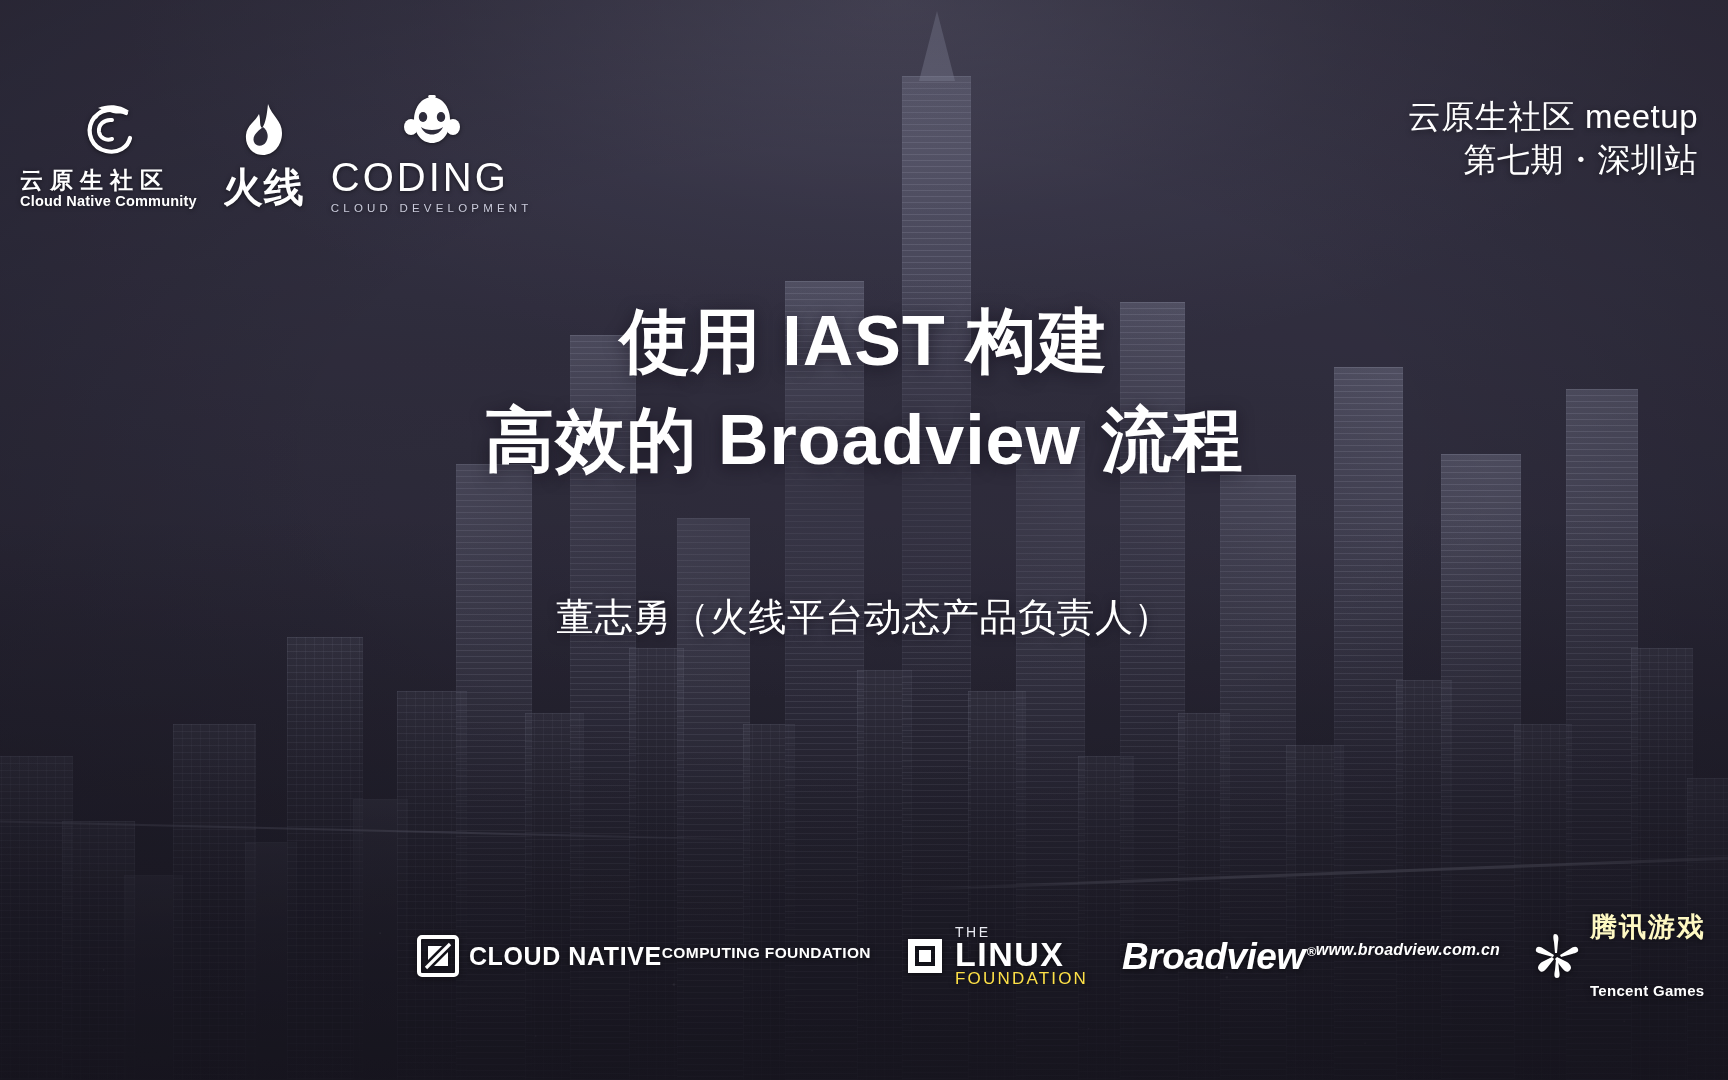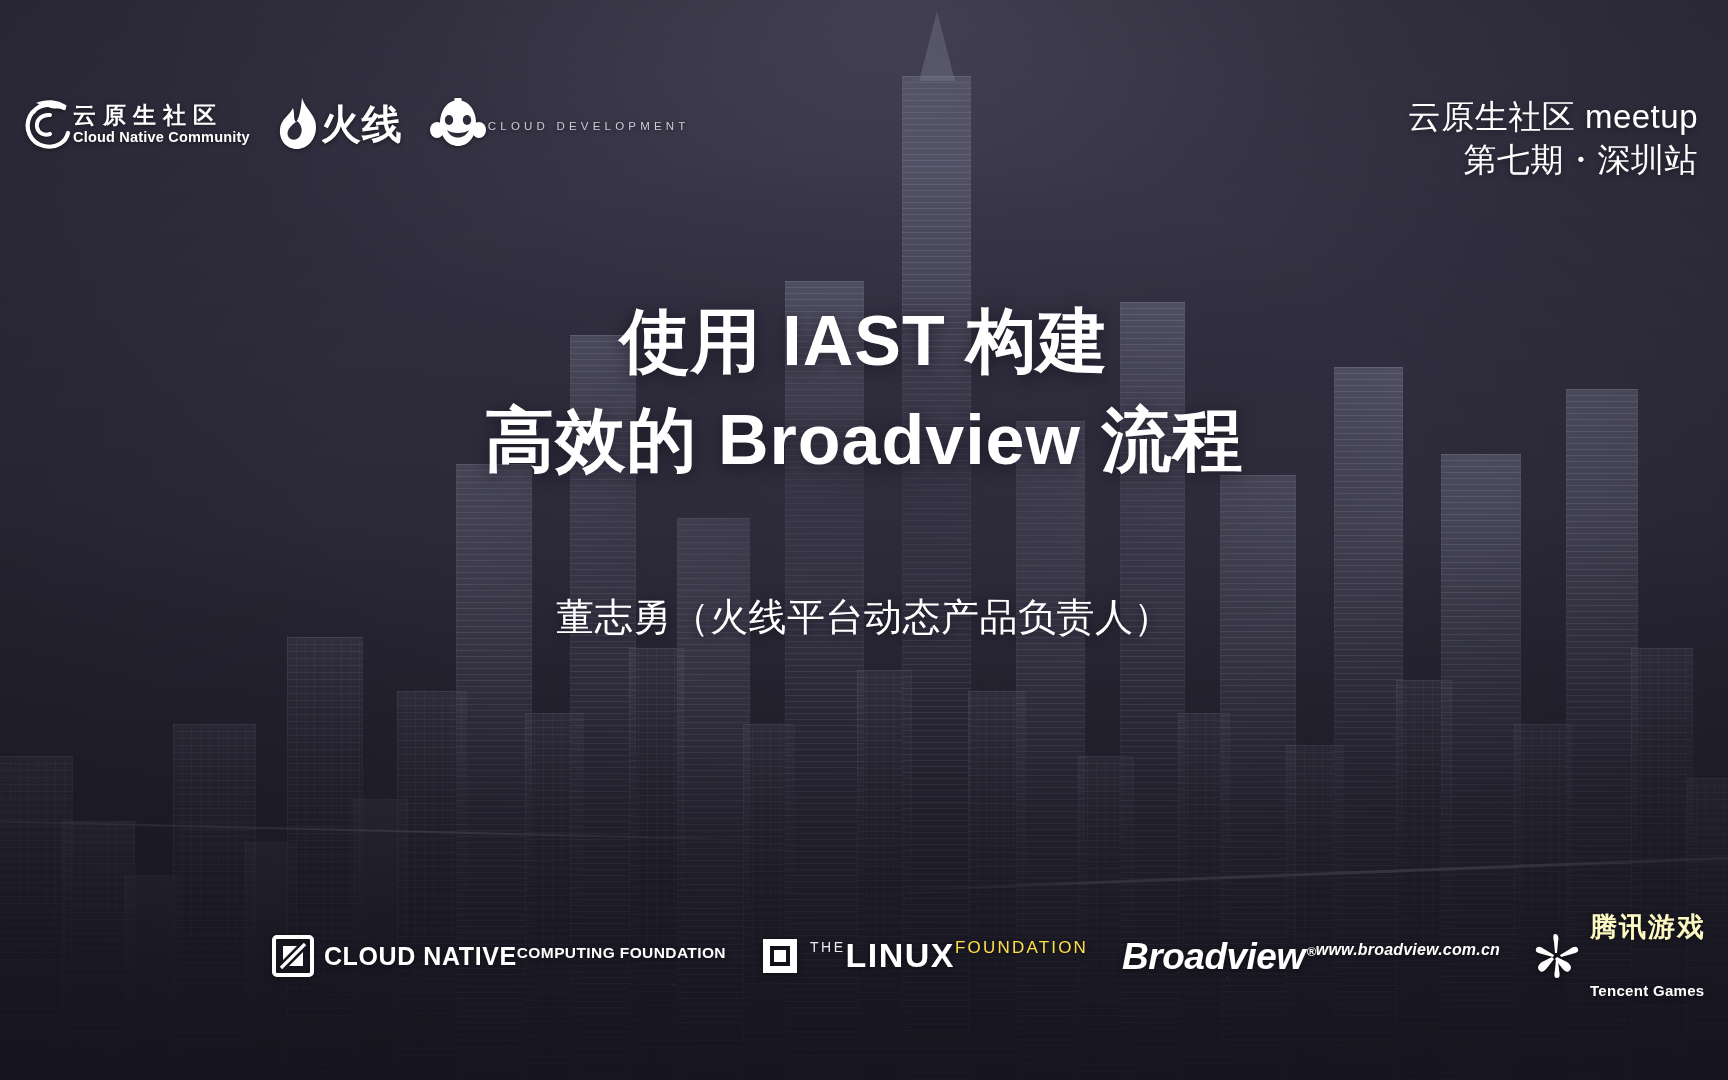--- a/index.html
+++ b/index.html
@@ -126,22 +126,23 @@
     position: absolute;
     left: 20px;
     top: 95px;
     display: flex;
     align-items: center;
     gap: 26px;
   }
   .logo {
     display: flex;
     align-items: center;
-    gap: 1px;
+    gap: 10px;
     filter: drop-shadow(0 1px 2px rgba(0,0,0,0.5));
+    flex-direction: column;
   }
   .cnc-mark { width: 52px; height: 58px; }
   .cnc-text { display: flex; flex-direction: column; justify-content: center; }
   .cnc-cn {
     color: #ffffff;
     font-size: 23px;
     font-weight: 700;
     letter-spacing: 7px;
     line-height: 1.12;
     white-space: nowrap;
@@ -254,21 +255,21 @@
   .cncf-mark { width: 42px; height: 42px; }
   .cncf-text { display: flex; flex-direction: row; }
   .cncf-l1 {
     color: #fff; font-size: 25px; font-weight: 700; letter-spacing: 0.6px; line-height: 1.05; white-space: nowrap;
   }
   .cncf-l2 {
     color: #fff; font-size: 15.5px; font-weight: 700; letter-spacing: 0.4px; line-height: 1.25; white-space: nowrap;
   }
 
   .lf-mark { width: 40px; height: 40px; }
-  .lf-text { display: flex; flex-direction: row; line-height: 1; }
+  .lf-text { display: flex; flex-direction: column; line-height: 1; }
   .lf-the { color: #e9eaf2; font-size: 14px; font-weight: 400; letter-spacing: 2.5px; }
   .lf-linux { color: #fff; font-size: 34px; font-weight: 700; letter-spacing: 1.5px; margin-top: -2px; }
   .lf-found { color: #fde047; font-size: 17px; font-weight: 400; letter-spacing: 2.2px; margin-top: -1px; }
 
   .bv-text { display: flex; }
   .bv-main {
     color: #fff; font-size: 37px; font-weight: 700; font-style: italic;
     letter-spacing: -0.5px; line-height: 1; white-space: nowrap;
     position: relative;
   }
@@ -377,20 +378,21 @@
             <ellipse cx="8" cy="32" rx="7" ry="8" fill="#ffffff"></ellipse>
             <ellipse cx="50" cy="32" rx="7" ry="8" fill="#ffffff"></ellipse>
             <path d="M29 2 C38 2 47 11 47 25 C47 39 39 48 29 48 C19 48 11 39 11 25 C11 11 20 2 29 2 Z" fill="#ffffff"></path>
             <ellipse cx="20" cy="22" rx="4.2" ry="5" fill="#2e2c3b"></ellipse>
             <ellipse cx="38" cy="22" rx="4.2" ry="5" fill="#2e2c3b"></ellipse>
             <path d="M18 32 C22 42 36 42 40 32 C36 36 22 36 18 32 Z" fill="#2e2c3b"></path>
             <path d="M25 1 C27 6 31 6 33 1 C31 -1 27 -1 25 1 Z" fill="#ffffff"></path>
           </svg>
         </span>
         <span class="coding-text">
+          <span class="coding-main">CODING</span>
           <span class="coding-sub">CLOUD DEVELOPMENT</span>
         </span>
       </div>
 
     </div>
 
     <div class="meetup">
       <div class="meetup-l1">云原生社区 meetup</div>
       <div class="meetup-l2">第七期・深圳站</div>
     </div>

